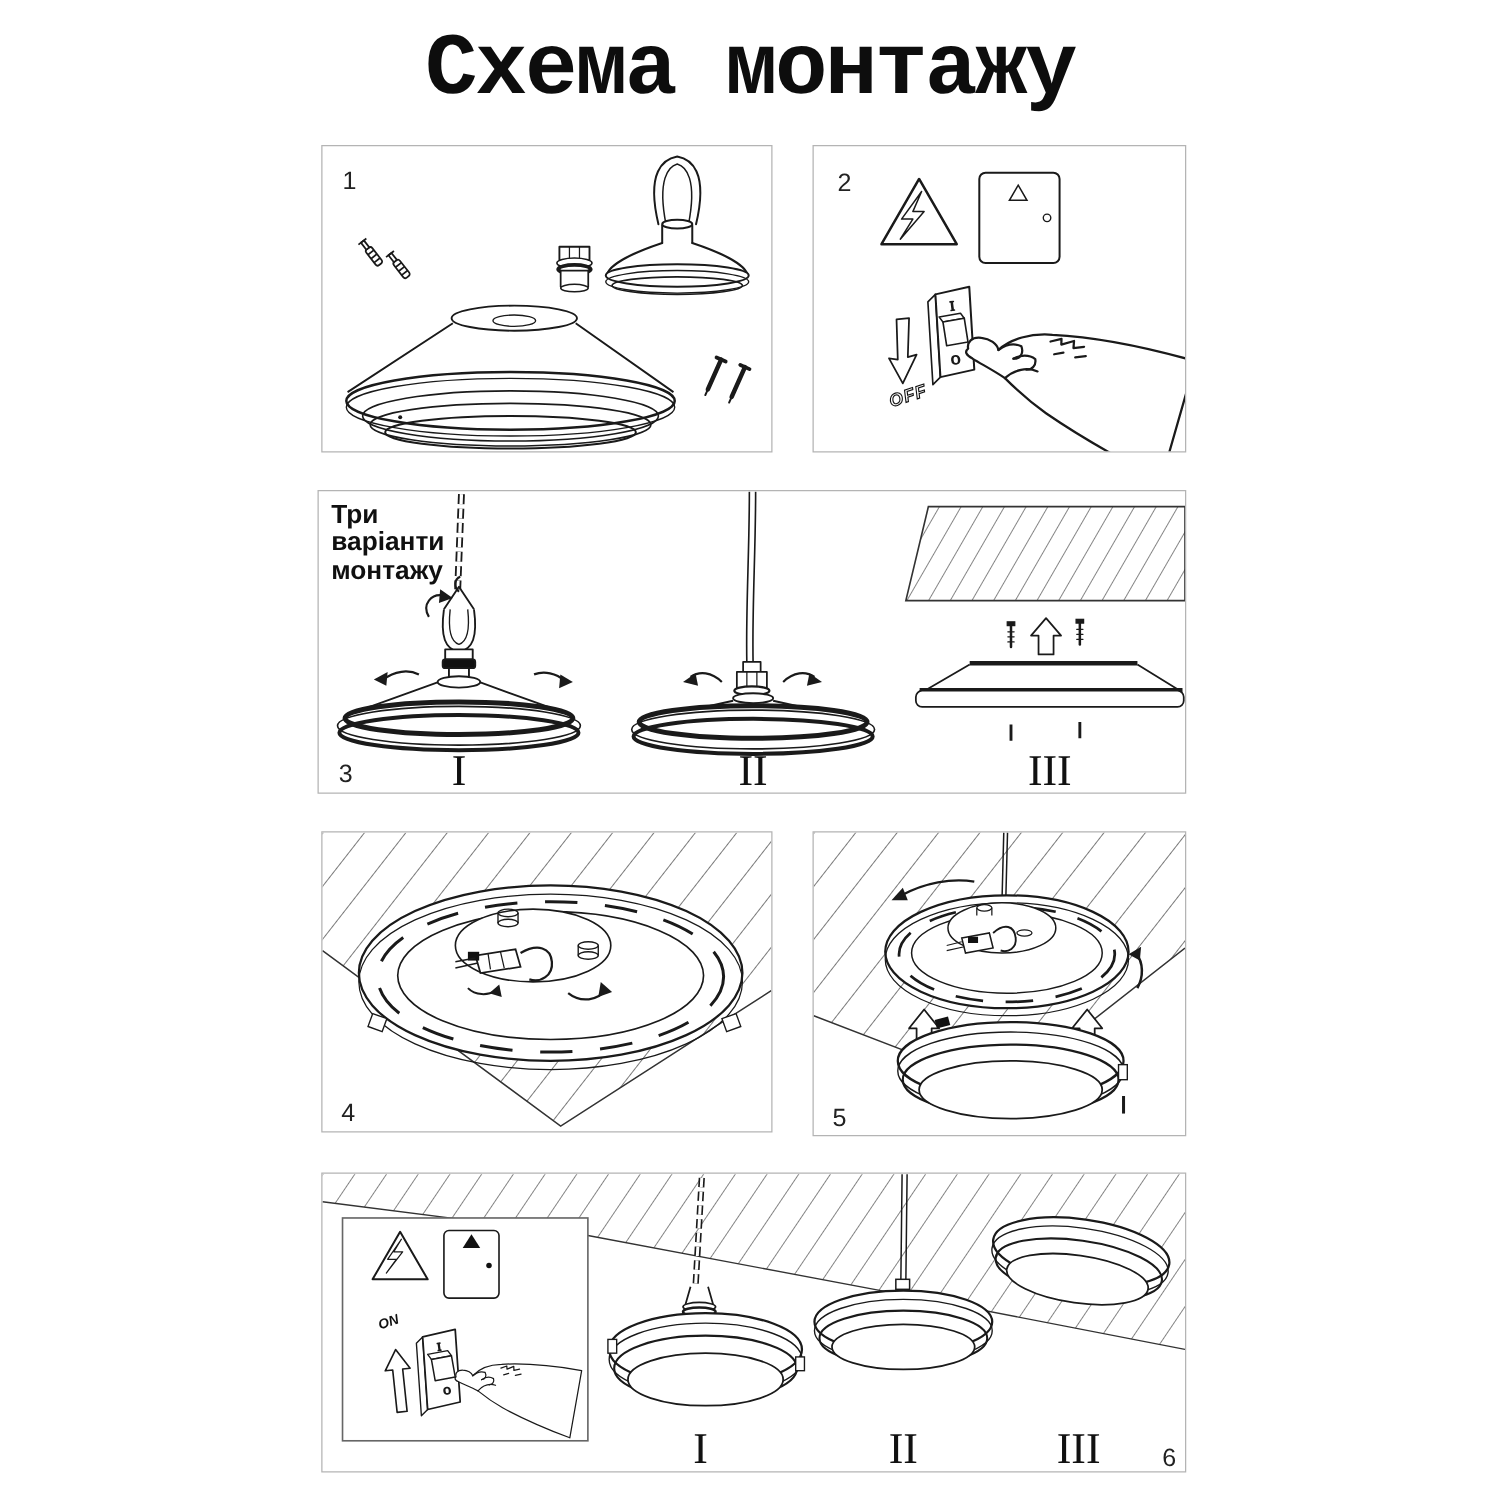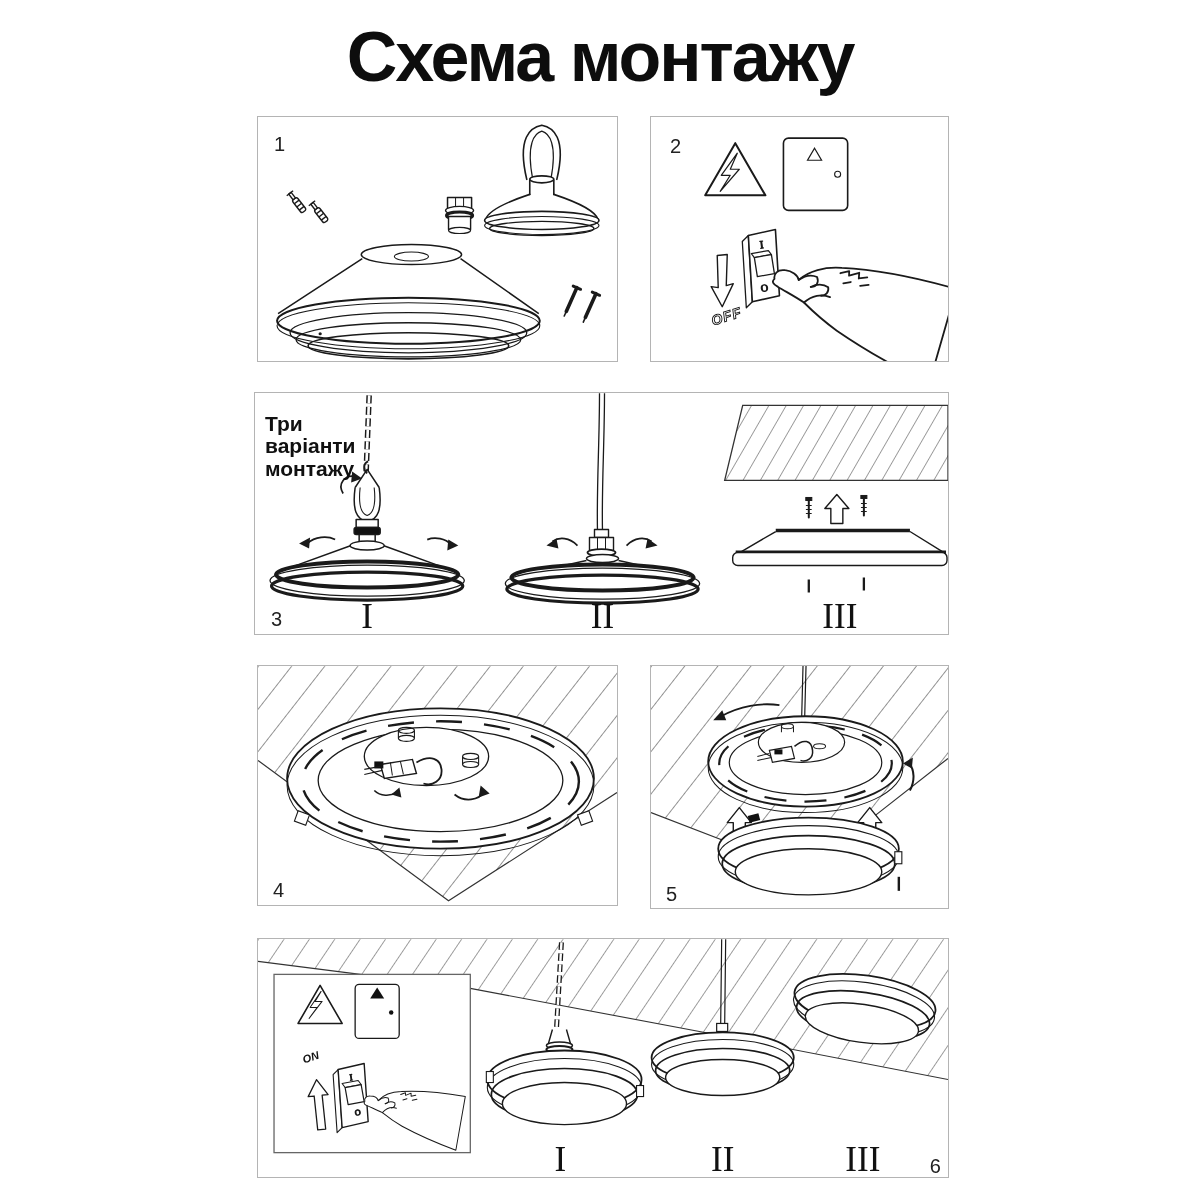--- a/index.html
+++ b/index.html
@@ -1,23 +1,23 @@
 <!DOCTYPE html>
 <html><head>
 <meta charset="utf-8">
 <style>
   html,body{margin:0;padding:0;background:#ffffff;}
   body{width:1200px;height:1200px;font-family:"Liberation Sans",sans-serif;}
   .stage{position:relative;width:1200px;height:1200px;overflow:hidden;background:#fff;}
   .title{position:absolute;top:22px;left:0;width:100%;text-align:center;
-         font-weight:bold;font-size:70px;letter-spacing:-2px;color:#0d0d0d;line-height:1;}
+         font-weight:bold;font-size:70px;letter-spacing:-2px;color:#0d0d0d;line-height:1;font-family:Liberation Mono, monospace;}
   .panel{position:absolute;background:#fff;border:1.5px solid #b4b4b4;box-sizing:border-box;}
   .panel svg{display:block;width:100%;height:100%;}
   .note{position:absolute;left:10px;top:8px;width:120px;font-weight:bold;
-        font-size:21px;line-height:1.06;color:#101010;margin-top:12px;}
+        font-size:21px;line-height:1.06;color:#101010;}
   .pnum{font-size:20px;fill:#222;font-family:"Liberation Sans",sans-serif;}
   .roman{font-size:35px;fill:#111;font-family:"Liberation Serif",serif;}
   .swtxt{font-family:"Liberation Serif",serif;fill:#111;}
 </style>
 </head>
 <body>
 
 <svg width="0" height="0" style="position:absolute" aria-hidden="true">
 <defs>
   <pattern id="hatchSteep" width="15" height="15" patternUnits="userSpaceOnUse" patternTransform="rotate(30)">

